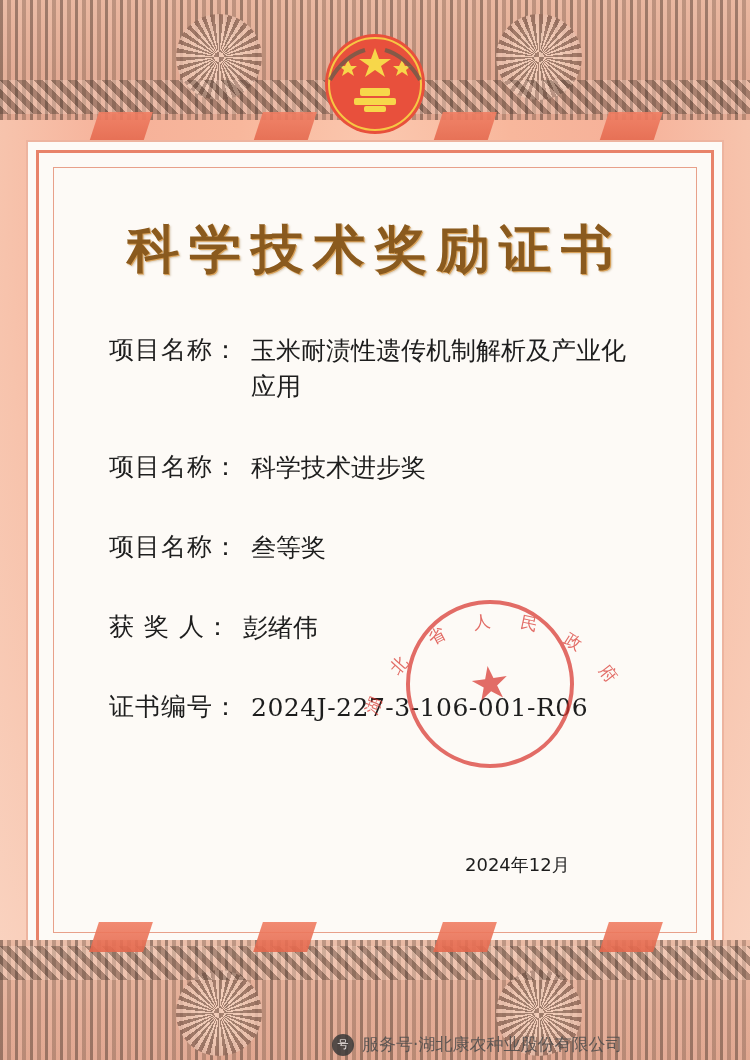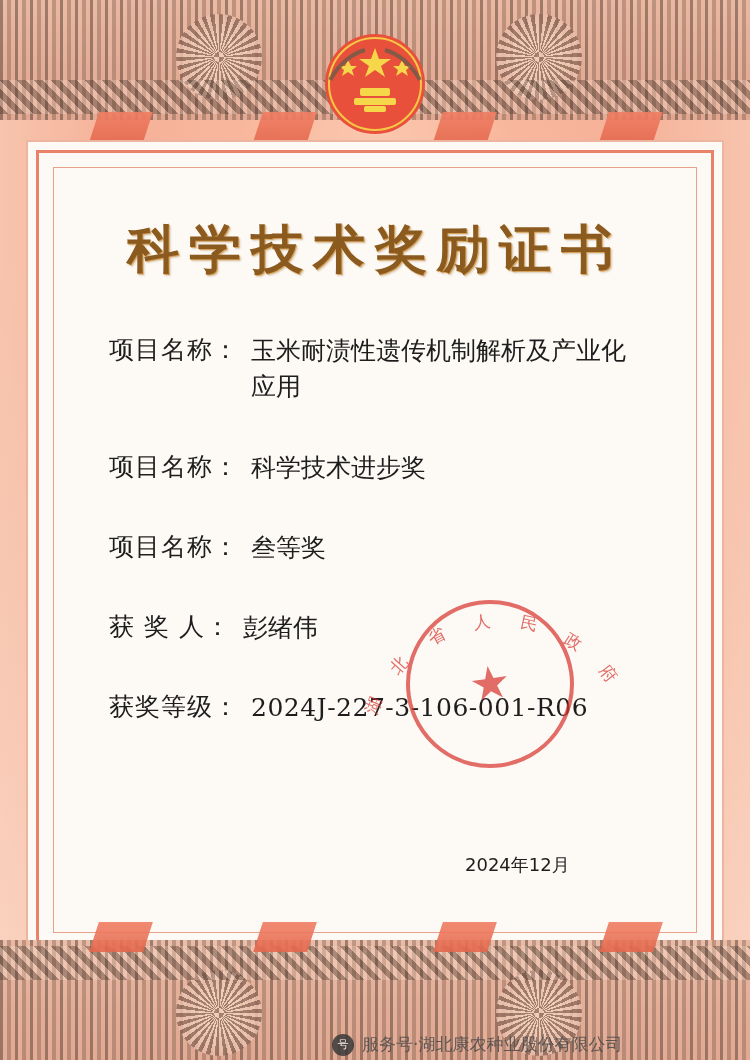--- a/index.html
+++ b/index.html
@@ -201,21 +201,21 @@
         <span class="label">项目名称：</span>
         <span class="value">叁等奖</span>
       </div>
 
       <div class="field">
         <span class="label">获 奖 人：</span>
         <span class="value">彭绪伟</span>
       </div>
 
       <div class="field num">
-        <span class="label">获奖等级：</span>
+        <span class="label">证书编号：</span>
         <span class="value">2024J-227-3-106-001-R06</span>
       </div>
 
     </div>
 
     <div class="date">2024年12月</div>
   </div>
 
   <div class="seal">
     <div class="seal-star">★</div>

